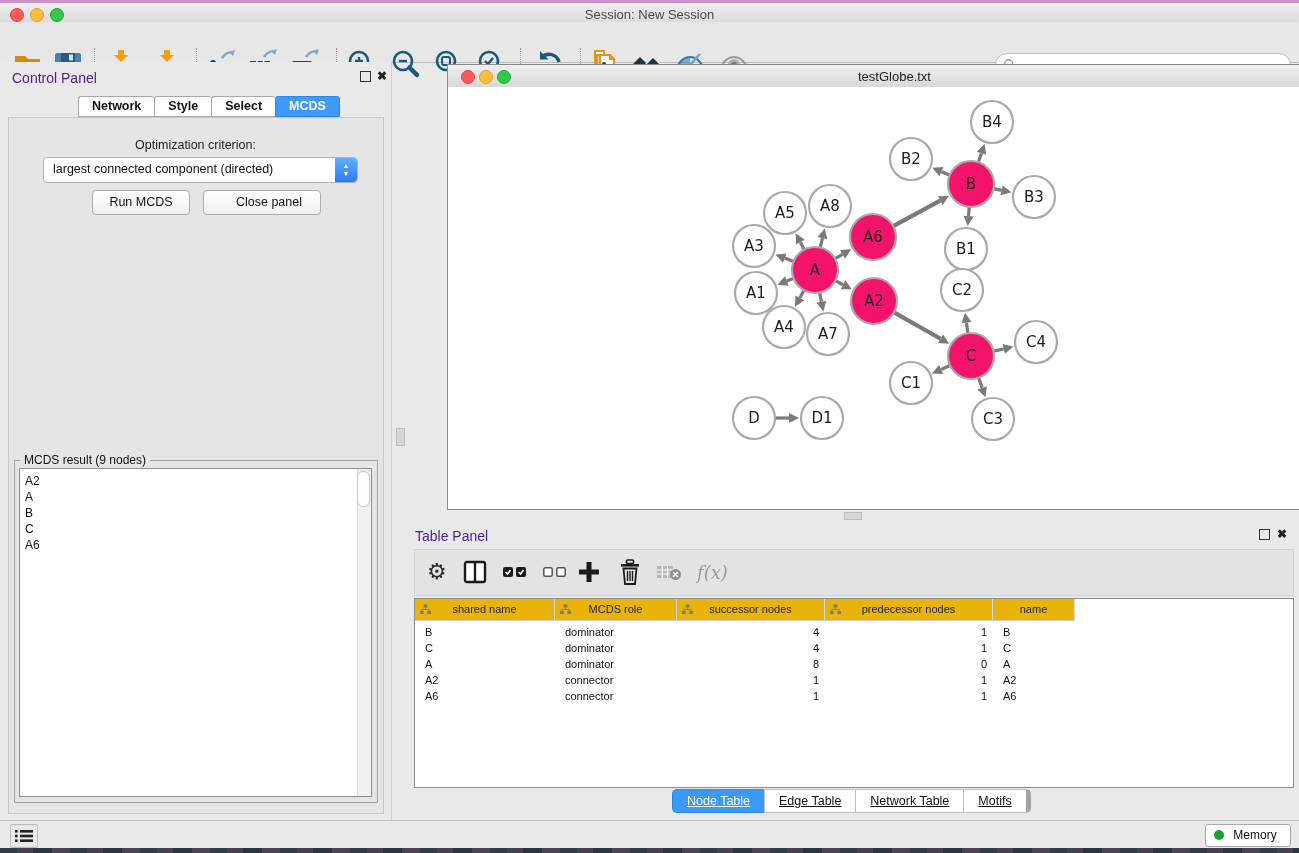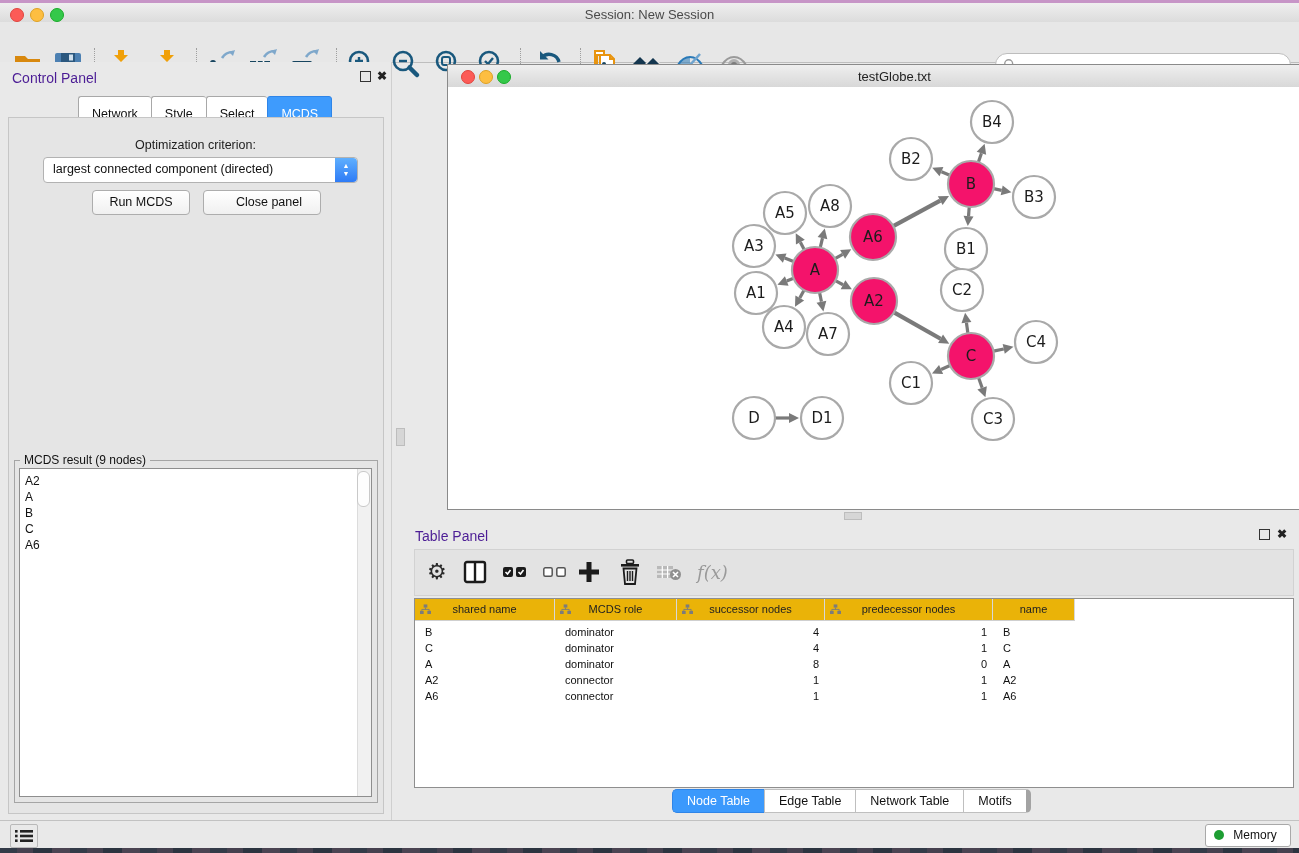--- a/index.html
+++ b/index.html
@@ -18,21 +18,21 @@
   .tbi{position:absolute;top:27px;width:32px;height:32px;}
   .tb-div{position:absolute;top:26px;height:32px;border-left:1px dotted #9f9f9f;}
   .searchbox{position:absolute;left:995px;top:31px;width:294px;height:22px;background:#fff;border:1px solid #BDBDBD;border-radius:12px;}
   .searchbox svg{position:absolute;left:7px;top:4px;}
   
   .cp{position:absolute;left:0;top:62px;width:391px;height:758px;background:#E9E9E9;border-right:1px solid #cfcfcf;}
   .panel-head{position:absolute;left:12px;top:8px;font-size:14px;color:#4c1d95;}
   .mini-float{position:absolute;width:9px;height:9px;border:1.5px solid #333;display:inline-block;}
   .mini-close{position:absolute;font-size:12px;font-weight:bold;color:#222;line-height:11px;}
   .cp-tabs{position:absolute;left:78px;top:34px;height:21px;display:flex;}
-  .cp-tab{height:19px;line-height:19px;padding:8px 13px;font-size:12.5px;color:#111;background:#fff;border:1px solid #A8A8A8;border-right:none;border-radius:3px 3px 0 0;}
+  .cp-tab{height:19px;line-height:19px;padding:0 13px;font-size:12.5px;color:#111;background:#fff;border:1px solid #A8A8A8;border-right:none;border-radius:3px 3px 0 0;font-weight:bold;}
   .cp-tab:last-child{border-right:1px solid #A8A8A8;}
   .cp-tab.selected{background:#3E9BFD;border-color:#2F85E8;color:#fff;}
   .cp-body{position:absolute;left:8px;top:55px;width:374px;height:695px;background:#E5E5E5;border:1px solid #C6C6C6;}
   .opt-label{position:absolute;left:0;top:76px;width:391px;text-align:center;font-size:12.5px;color:#1d1d1d;}
   .dropdown{position:absolute;left:43px;top:95px;width:313px;height:24px;background:#fff;border:1px solid #B2B2B2;border-radius:4px;}
   .dropdown .val{position:absolute;left:9px;top:4px;font-size:12.5px;color:#111;white-space:nowrap;}
   .dropdown .step{position:absolute;right:0;top:0;width:22px;height:24px;background:linear-gradient(#5FAFFE,#2E7BF6);border-radius:0 4px 4px 0;color:#fff;font-size:7px;text-align:center;line-height:8px;padding-top:4px;box-sizing:border-box;}
   .btn{position:absolute;height:23px;background:linear-gradient(#ffffff,#F0F0F0);border:1px solid #ADADAD;border-radius:4px;font-size:12.5px;color:#111;text-align:center;line-height:22px;}
   .fieldset{position:absolute;left:14px;top:398px;width:362px;height:341px;border:1px solid #A5A5A5;}
   .fieldset .legend{position:absolute;left:5px;top:-8px;background:#E5E5E5;padding:0 4px;font-size:12px;color:#111;}
@@ -56,21 +56,21 @@
   .tpi{position:absolute;top:8px;height:28px;display:flex;align-items:center;}
   .fx{font-family:"DejaVu Serif",serif;font-style:italic;font-size:18px;color:#9A9A9A;}
   .tbl{position:absolute;left:11px;top:78px;width:878px;height:188px;background:#fff;border:1px solid #8E8E8E;overflow:hidden;}
   .thead{position:absolute;left:0;top:0;width:660px;height:21px;background:#eab308;border-bottom:1px solid #CFCFCF;display:grid;grid-template-columns:140px 122px 148px 168px 82px;}
   .th{position:relative;border-right:1px solid #D8D8D8;font-size:11px;color:#222;text-align:center;line-height:21px;}
   .th svg{position:absolute;left:5px;top:5px;}
   .trow{position:absolute;left:0;width:660px;height:16px;display:grid;grid-template-columns:140px 122px 148px 168px 82px;font-size:11px;color:#111;}
   .td{line-height:16px;padding-left:10px;box-sizing:border-box;}
   .td.num{text-align:right;padding-right:6px;padding-left:0;}
   .tp-tabs{position:absolute;left:269px;top:269px;height:24px;display:flex;}
-  .seg{height:22px;line-height:22px;padding:0 14px;font-size:12.5px;color:#111;background:#fff;border:1px solid #BFBFBF;border-right:none;}
+  .seg{height:22px;line-height:22px;padding:0 14px;font-size:12.5px;color:#111;background:#fff;border:1px solid #BFBFBF;border-right:none;text-decoration:underline;}
   .seg:first-child{border-radius:5px 0 0 5px;}
   .seg:last-child{border-right:5px solid #a3a3a3;border-radius:0 5px 5px 0;}
   .seg.selected{background:#3B99FC;border-color:#2F85E8;color:#fff;}
   
   .statusbar{position:absolute;left:0;top:820px;width:1299px;height:28px;background:#E9E9E9;border-top:1px solid #C2C2C2;}
   .list-btn{position:absolute;left:10px;top:3px;width:26px;height:22px;background:#E9E9E9;border:1px solid #B9B9B9;border-radius:2px;}
   .mem-btn{position:absolute;right:8px;top:3px;width:84px;height:21px;background:#fff;border:1px solid #A9A9A9;border-radius:3px;font-size:12px;color:#111;text-align:center;line-height:20px;}
   .mem-dot{position:absolute;left:8px;top:5px;width:10px;height:10px;border-radius:50%;background:#1E9E33;}
   .mem-label{margin-left:14px;}
   .desktop-strip{position:absolute;left:0;top:848px;width:1299px;height:5px;

